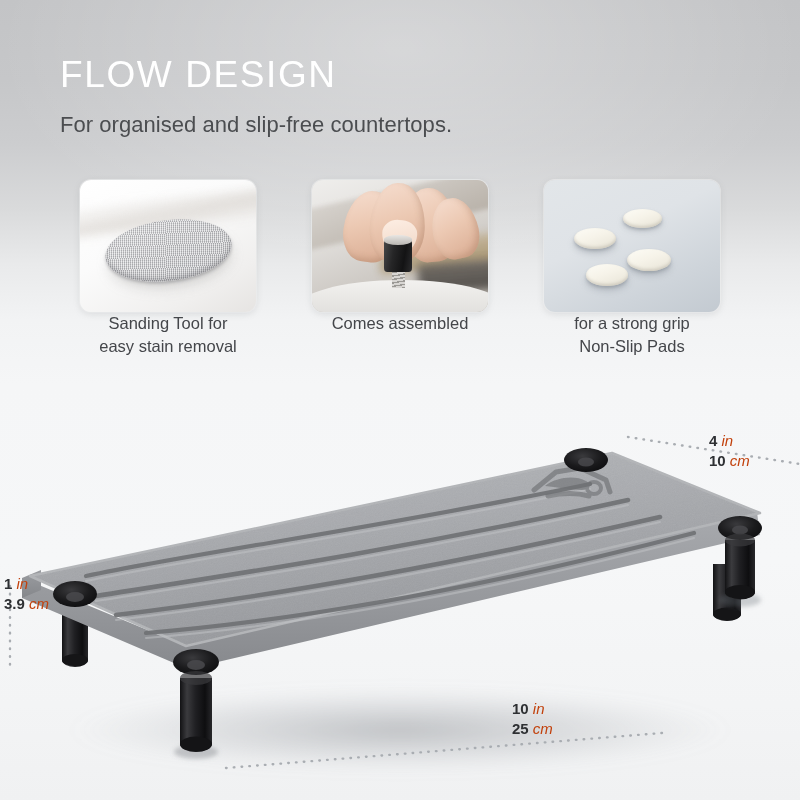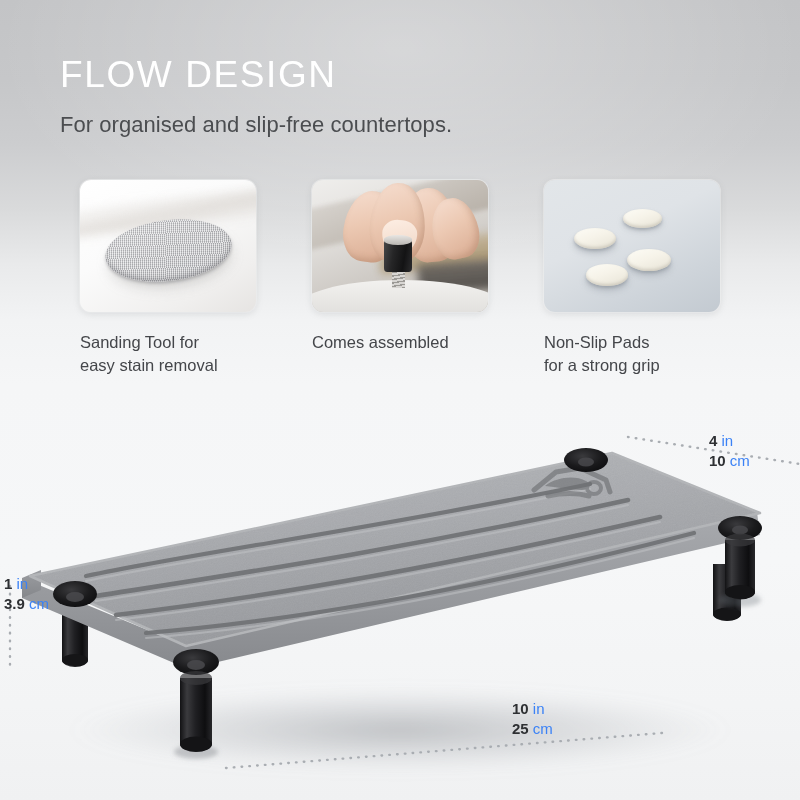--- a/index.html
+++ b/index.html
@@ -48,21 +48,21 @@
     display:flex; justify-content:center; gap:56px;
   }
   .feature { width:176px; }
   .card {
     position:relative; width:176px; height:132px;
     border-radius:11px; overflow:hidden;
     box-shadow:0 2px 7px rgba(120,125,132,0.20), 0 0 0 1px rgba(255,255,255,0.45);
   }
   .card-inner { position:absolute; inset:0; }
   .caption {
-    margin-top:19px; 
+    text-align:center;
     font-size:16.5px; line-height:1.42; color:#44464a; font-weight:400;
   }
 
   
   .scene-sand { background:linear-gradient(150deg,#ffffff 0%,#fbfbfb 40%,#f0efee 78%,#e6e4e2 100%); }
   .sand-backedge {
     position:absolute; left:-12%; top:14%; width:130%; height:22%;
     background:linear-gradient(175deg, rgba(214,209,203,0.0) 0%, rgba(206,200,193,0.55) 55%, rgba(232,229,225,0) 100%);
     transform:rotate(-6deg); filter:blur(5px);
   }
@@ -159,21 +159,21 @@
   .p4s{ left:24%; top:69%;  width:24%; height:15%; }
 
   
   #stage { position:absolute; left:0; top:400px; width:800px; height:400px; }
   #product-svg { position:absolute; left:0; top:0; }
 
   
   .dim { position:absolute; color:#2e3033; line-height:1.32; white-space:nowrap; }
   .dim .row { font-size:15px; }
   .dim .num { font-weight:700; }
-  .dim .unit { font-weight:400; color:#3b82f6; }
+  .dim .unit { font-weight:400; color:#c2410c;font-style:italic; }
   #dim-depth  { left:709px; top:431px; }
   #dim-height { left:4px;   top:574px; }
   #dim-width  { left:512px; top:699px; }
 </style>
 </head>
 <body>
 
 <div id="bg">
   <div id="bg-sheen"></div>
 </div>
@@ -229,22 +229,22 @@
         <div class="pad-s p2s"></div>
         <div class="pad-s p3s"></div>
         <div class="pad-s p4s"></div>
         <div class="pad p1"></div>
         <div class="pad p2"></div>
         <div class="pad p3"></div>
         <div class="pad p4"></div>
       </div>
     </div>
     <div class="caption">
+      <div>for a strong grip</div>
       <div>Non-Slip Pads</div>
-      <div>for a strong grip</div>
     </div>
   </div>
 
 </div>
 
 <div id="stage">
 <svg id="product-svg" width="800" height="400" viewBox="0 0 800 400">
   <defs>
     <linearGradient id="gTop" x1="0" y1="0" x2="0.35" y2="1">
       <stop offset="0%" stop-color="#b6b8bb"></stop>

